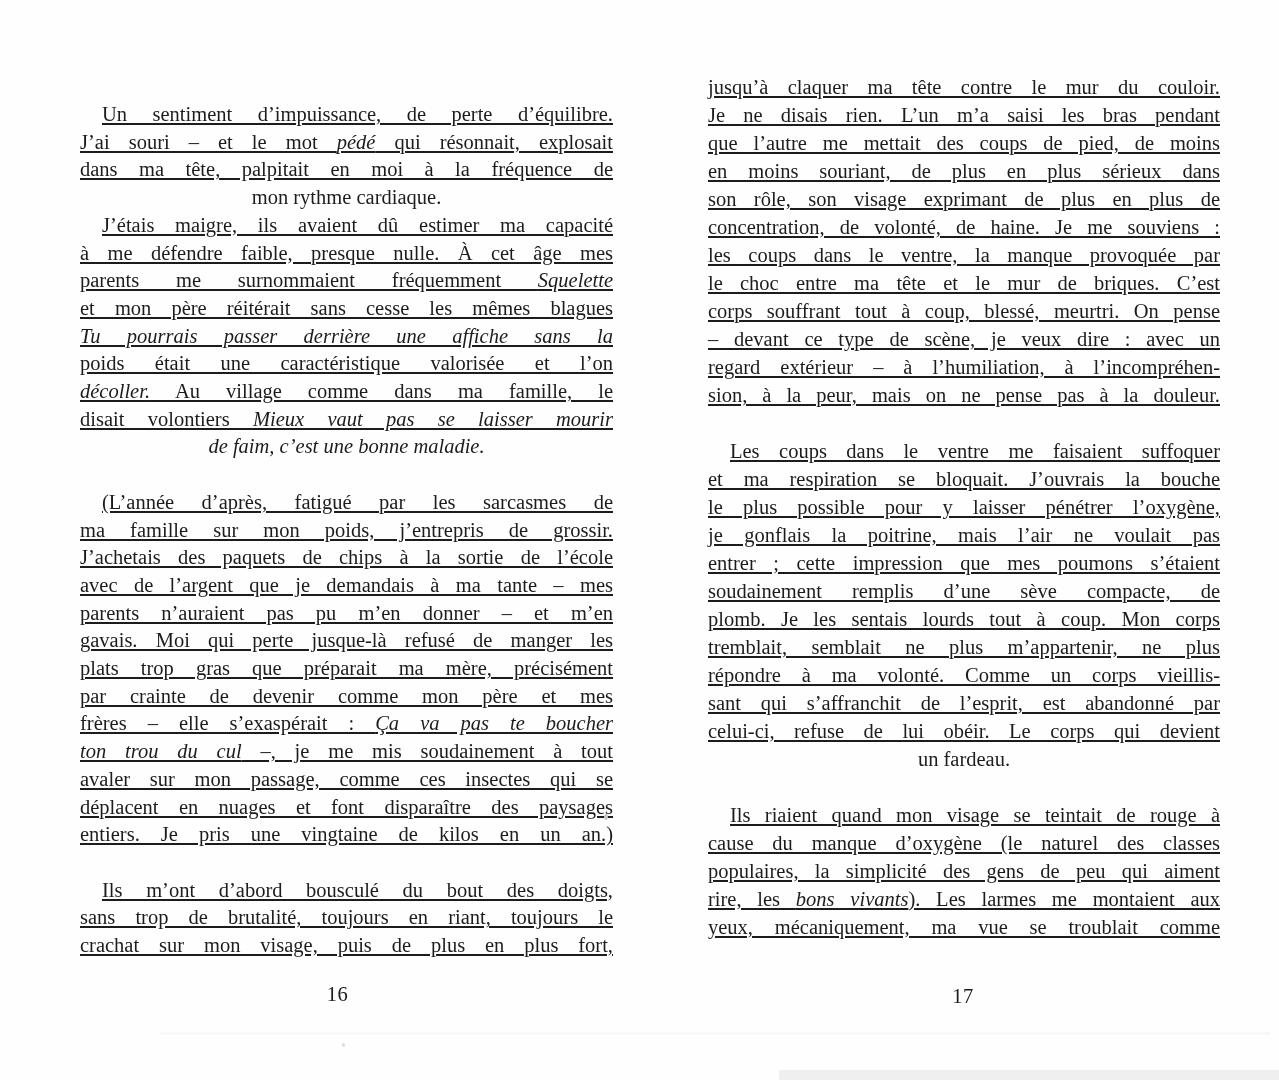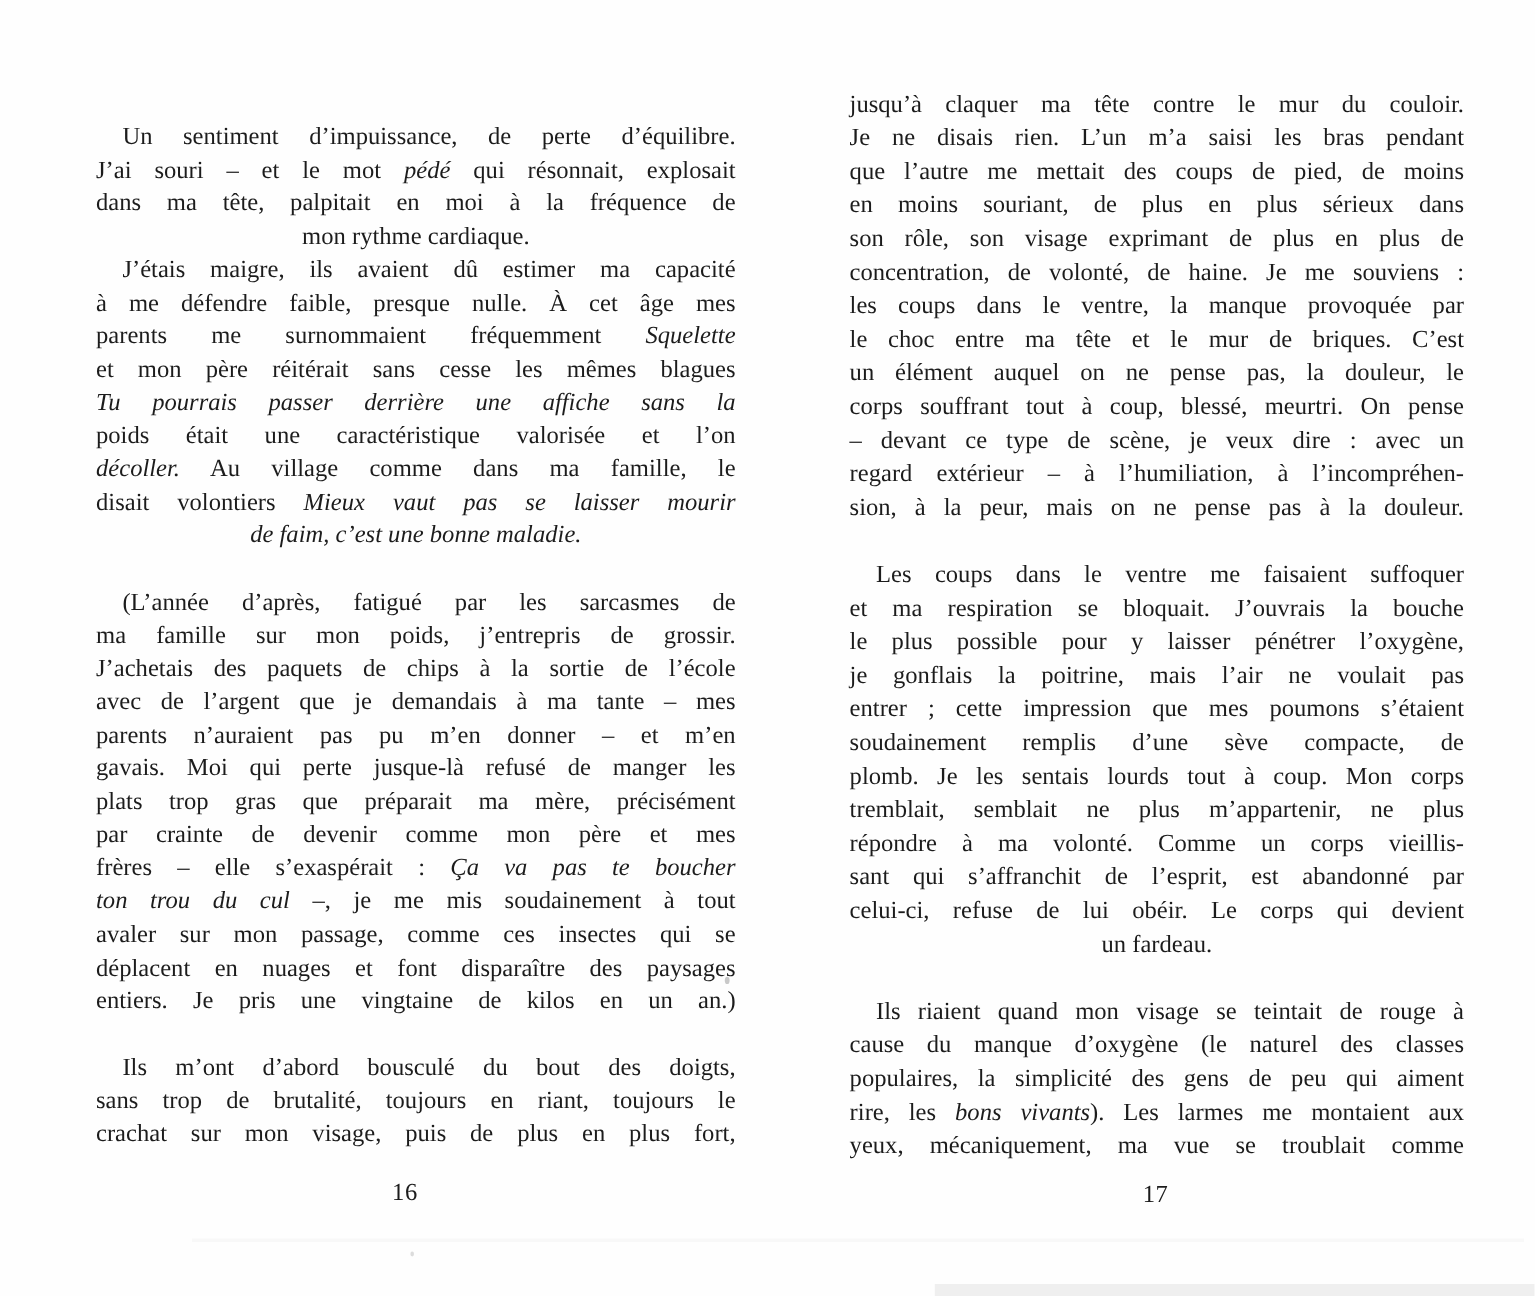--- a/index.html
+++ b/index.html
@@ -27,20 +27,21 @@
   .para { margin: 0; }
   #col-left  .para.spaced { margin-top: 27.7px; }
   #col-right .para.spaced { margin-top: 28px; }
   .line {
     text-align: center;
     white-space: normal;
   }
   .line.just {
     text-align: justify;
     text-align-last: justify;
+    text-decoration: underline;
   }
   .line.indent { text-indent: 22px; }
   .line em { font-style: italic; }
   .page-num {
     position: absolute;
     font-size: 20.5px;
     text-align: center;
     letter-spacing: 0.5px;
   }
   #pagenum-left  { left: 80px;  top: 983px; width: 515px; }
@@ -112,21 +113,20 @@
   <div id="col-right" class="text-column">
       <div class="para">
         <div class="line just"><span>jusqu’à claquer ma tête contre le mur du couloir.</span></div>
         <div class="line just"><span>Je ne disais rien. L’un m’a saisi les bras pendant</span></div>
         <div class="line just"><span>que l’autre me mettait des coups de pied, de moins</span></div>
         <div class="line just"><span>en moins souriant, de plus en plus sérieux dans</span></div>
         <div class="line just"><span>son rôle, son visage exprimant de plus en plus de</span></div>
         <div class="line just"><span>concentration, de volonté, de haine. Je me souviens :</span></div>
         <div class="line just"><span>les coups dans le ventre, la manque provoquée par</span></div>
         <div class="line just"><span>le choc entre ma tête et le mur de briques. C’est</span></div>
-        <div class="line just"><span>un élément auquel on ne pense pas, la douleur, le</span></div>
         <div class="line just"><span>corps souffrant tout à coup, blessé, meurtri. On pense</span></div>
         <div class="line just"><span>– devant ce type de scène, je veux dire : avec un</span></div>
         <div class="line just"><span>regard extérieur – à l’humiliation, à l’incompréhen-</span></div>
         <div class="line just"><span>sion, à la peur, mais on ne pense pas à la douleur.</span></div>
       </div>
       <div class="para spaced">
         <div class="line just indent"><span>Les coups dans le ventre me faisaient suffoquer</span></div>
         <div class="line just"><span>et ma respiration se bloquait. J’ouvrais la bouche</span></div>
         <div class="line just"><span>le plus possible pour y laisser pénétrer l’oxygène,</span></div>
         <div class="line just"><span>je gonflais la poitrine, mais l’air ne voulait pas</span></div>

